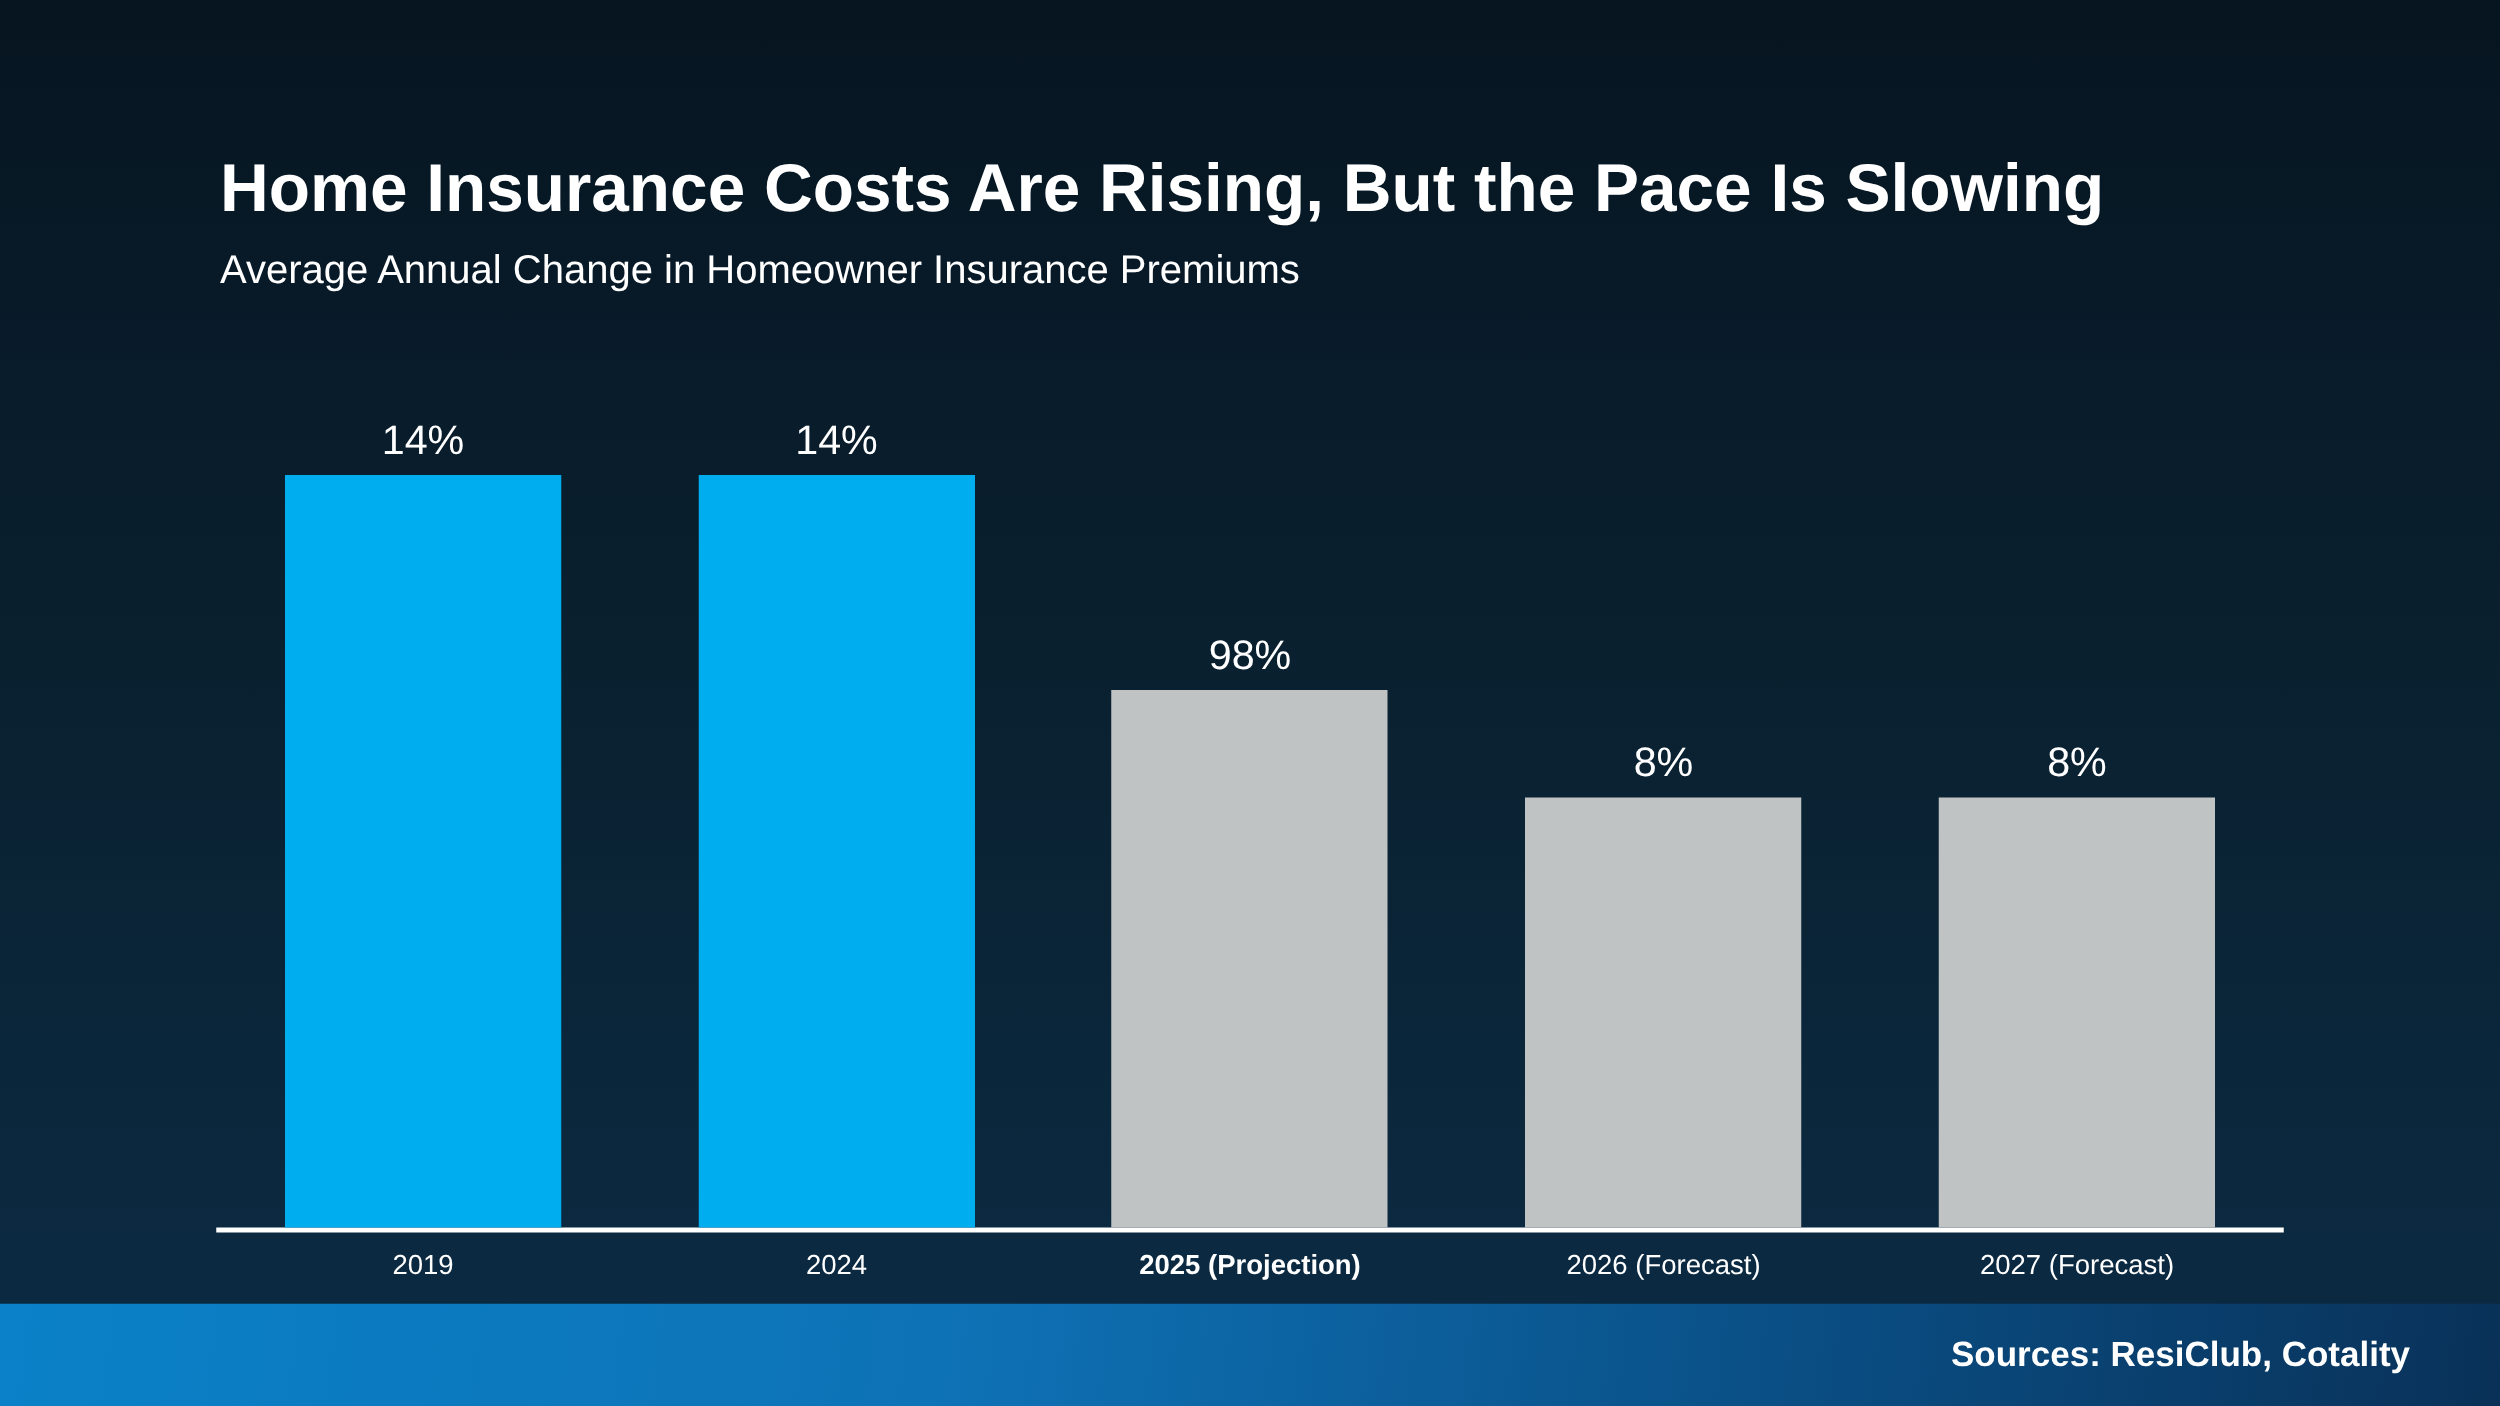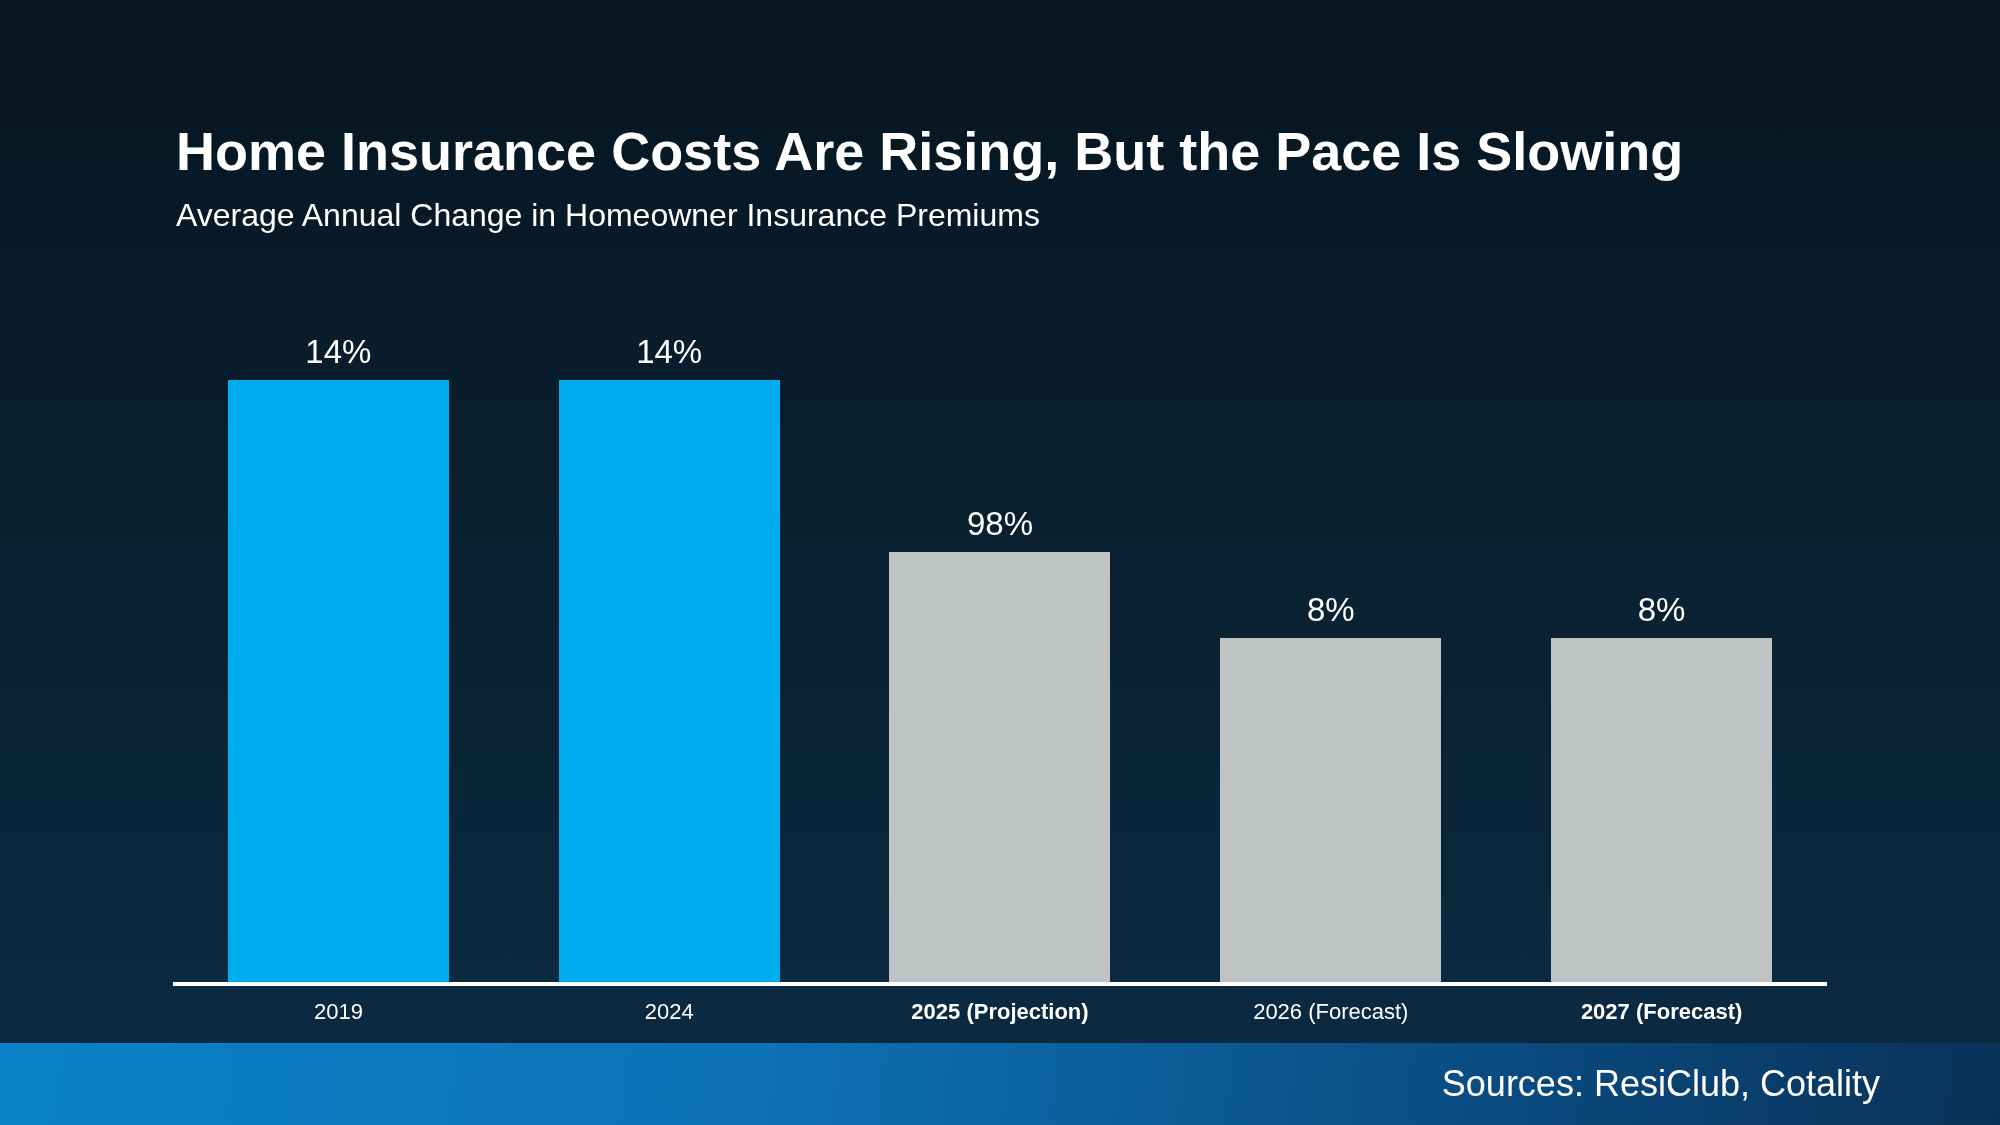--- a/index.html
+++ b/index.html
@@ -86,24 +86,24 @@
     left: 0;
     bottom: 0;
     width: 2000px;
     height: 82px;
     background: linear-gradient(97deg, #0a81c8 0%, #0e72b6 38%, #0a4e84 72%, #093158 100%);
     display: flex;
     align-items: center;
     justify-content: flex-end;
   }
   .sources {
-    font-size: 36px;
+    font-size: 28px;
     color: #ffffff;
-    font-weight: 400;
-    margin-right: 120px;
+    font-weight: 700;
+    margin-right: 72px;
     white-space: nowrap;
   }
 </style>
 </head>
 <body>
 
 <div class="slide">
 
   <div class="title">Home Insurance Costs Are Rising, But the Pace Is Slowing</div>
 
@@ -130,20 +130,20 @@
         <div class="bar-value">8%</div>
         <div class="bar" style="height: 344px; background: rgb(192, 195, 196);"></div>
       </div>
     </div>
 
   <div class="cat-labels" id="catLabels">
       <div class="cat" style="left: 0%;">2019</div>
       <div class="cat" style="left: 20%;">2024</div>
       <div class="cat" style="left: 40%; font-weight: bold;">2025 (Projection)</div>
       <div class="cat" style="left: 60%;">2026 (Forecast)</div>
-      <div class="cat" style="left: 80%; font-weight: bold;">2027 (Forecast)</div>
+      <div class="cat" style="left: 80%;">2027 (Forecast)</div>
     </div>
 
   <div class="footer">
     <div class="sources">Sources: ResiClub, Cotality</div>
   </div>
 
 </div>
 
 </body></html>

